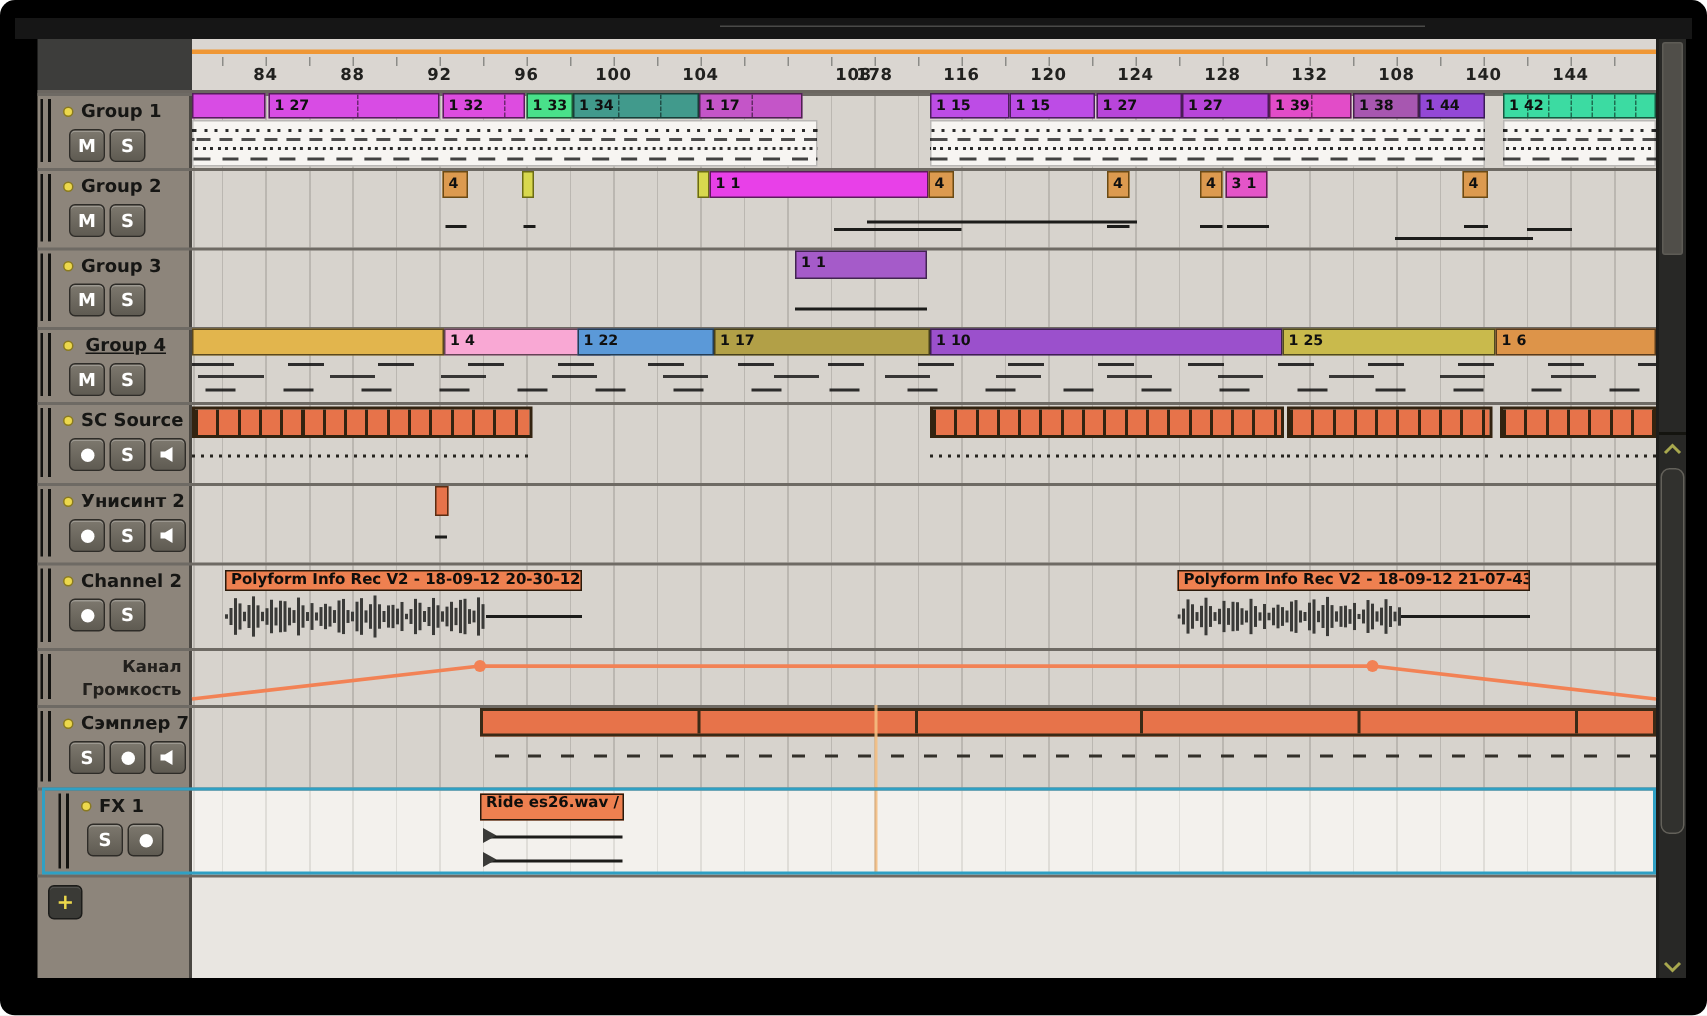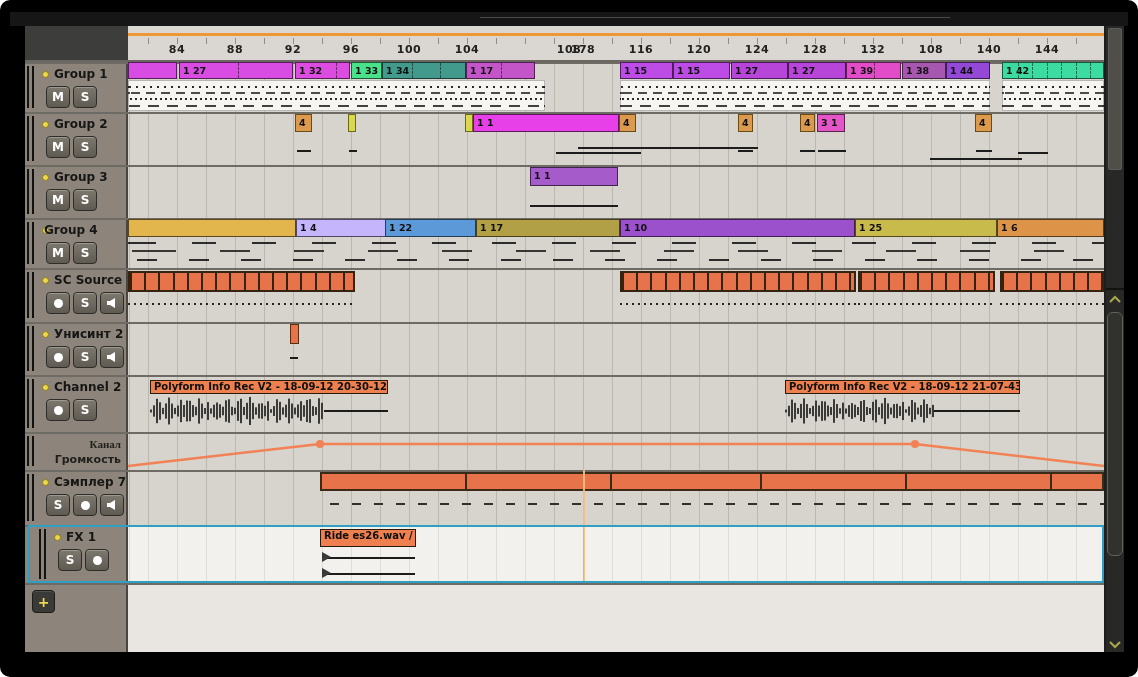--- a/index.html
+++ b/index.html
@@ -198,27 +198,27 @@
         <div class="tbtn" style="left: 21px; top: 22px;">M</div>
         <div class="tbtn" style="left: 48px; top: 22px;">S</div>
       </div>
       <div class="clip" style="left: 530px; top: 167px; width: 88px; height: 19px; background: rgb(165, 91, 201); border-color: rgba(0, 0, 0, 0.6);">1 1</div>
       <div class="seg" style="left: 530px; top: 205px; width: 88px;"></div>
       <div class="rowline" style="top: 218px;"></div>
       <div class="grid" style="left: 128px; top: 220px; width: 976px; height: 48px;"></div>
       <div style="left: 25px; top: 220px; width: 101px; height: 48px;">
         <div class="grip" style="left: 2px; top: 2px; height: 42px;"></div>
         <div class="tdot" style="left: 17px; top: 7px;"></div>
-        <div class="tname" style="left: 19px; top: 3px;">Group 4</div>
+        <div class="tname" style="left: 32px; top: 3px; text-decoration: underline;">Group 4</div>
         <div class="tbtn" style="left: 21px; top: 22px;">M</div>
         <div class="tbtn" style="left: 48px; top: 22px;">S</div>
       </div>
       <div class="plines" style="left: 128px; top: 239px; width: 976px; height: 27px;"></div>
       <div class="clip" style="left: 128px; top: 219px; width: 168px; height: 18px; background: rgb(226, 181, 77); border-color: rgba(0, 0, 0, 0.6);"></div>
-      <div class="clip" style="left: 296px; top: 219px; width: 111px; height: 18px; background: #c4b5fd; border-color: rgba(0, 0, 0, 0.6);">1 4</div>
+      <div class="clip" style="left: 296px; top: 219px; width: 111px; height: 18px; background: #f9a8d4; border-color: rgba(0, 0, 0, 0.6);">1 4</div>
       <div class="clip" style="left: 385px; top: 219px; width: 91px; height: 18px; background: rgb(91, 153, 216); border-color: rgba(0, 0, 0, 0.6);">1 22</div>
       <div class="clip" style="left: 476px; top: 219px; width: 144px; height: 18px; background: rgb(178, 160, 71); border-color: rgba(0, 0, 0, 0.6);">1 17</div>
       <div class="clip" style="left: 620px; top: 219px; width: 235px; height: 18px; background: rgb(155, 80, 204); border-color: rgba(0, 0, 0, 0.6);">1 10</div>
       <div class="clip" style="left: 855px; top: 219px; width: 142px; height: 18px; background: rgb(201, 186, 76); border-color: rgba(0, 0, 0, 0.6);">1 25</div>
       <div class="clip" style="left: 997px; top: 219px; width: 107px; height: 18px; background: rgb(221, 148, 73); border-color: rgba(0, 0, 0, 0.6);">1 6</div>
       <div class="rowline" style="top: 268px;"></div>
       <div class="grid" style="left: 128px; top: 270px; width: 976px; height: 52px;"></div>
       <div style="left: 25px; top: 270px; width: 121px; height: 52px;">
         <div class="grip" style="left: 2px; top: 2px; height: 46px;"></div>
         <div class="tdot" style="left: 17px; top: 7px;"></div>
@@ -387,21 +387,21 @@
           <rect x="144" y="10.787018149120847" width="2" height="6.425963701758305" fill="#3a3a38"></rect>
           <rect x="147" y="7.859030860034502" width="2" height="12.281938279930996" fill="#3a3a38"></rect>
         </svg>
       </div>
       <div class="seg" style="left: 324px; top: 410px; width: 64px;"></div>
       <div class="seg" style="left: 934px; top: 410px; width: 86px;"></div>
       <div class="rowline" style="top: 432px;"></div>
       <div class="grid" style="left: 128px; top: 434px; width: 976px; height: 36px;"></div>
       <div style="left: 25px; top: 434px; width: 101px; height: 36px;">
         <div class="grip" style="left: 2px; top: 2px; height: 30px;"></div>
-        <div class="autotext" style="left: 4px; top: 4px; width: 92px; right: auto; text-align: right; font-family: Liberation Serif, serif;">Канал</div>
+        <div class="autotext" style="left: 4px; top: 4px; width: 92px; right: auto; text-align: right;">Канал</div>
         <div class="autotext" style="left: 4px; top: 19px; width: 92px; right: auto; text-align: right;">Громкость</div>
       </div>
       <div style="left: 110px; top: 432px; width: 996px; height: 38px;">
         <svg width="996" height="38">
           <polyline points="18,34 210,12 805,12 994,34" fill="none" stroke="#f28255" stroke-width="2.5"></polyline>
           <circle cx="210" cy="12" r="4" fill="#f28255"></circle>
           <circle cx="805" cy="12" r="4" fill="#f28255"></circle>
         </svg>
       </div>
       <div class="rowline" style="top: 470px;"></div>

